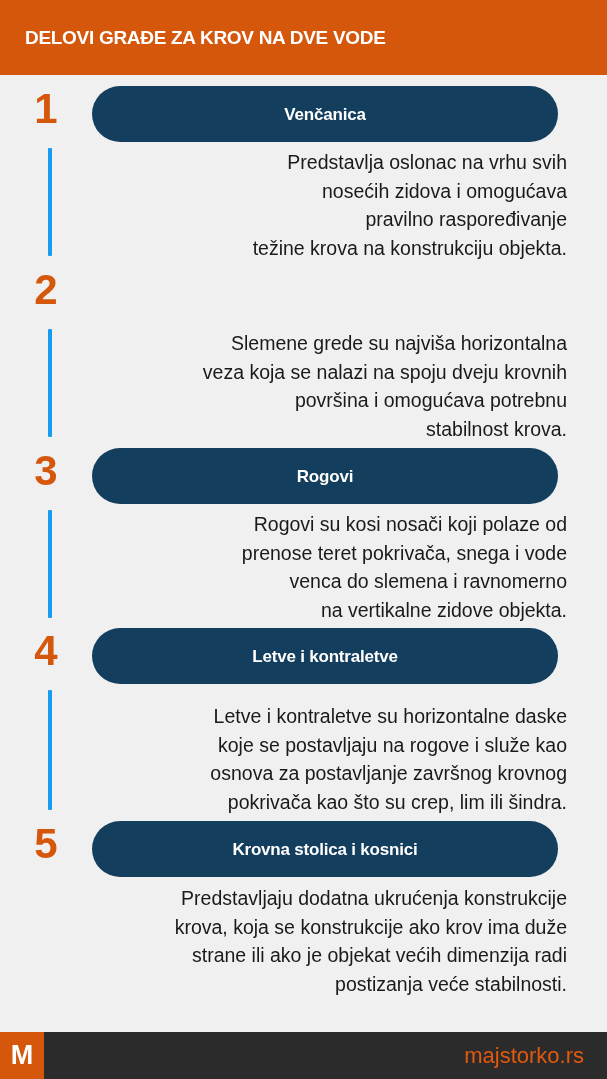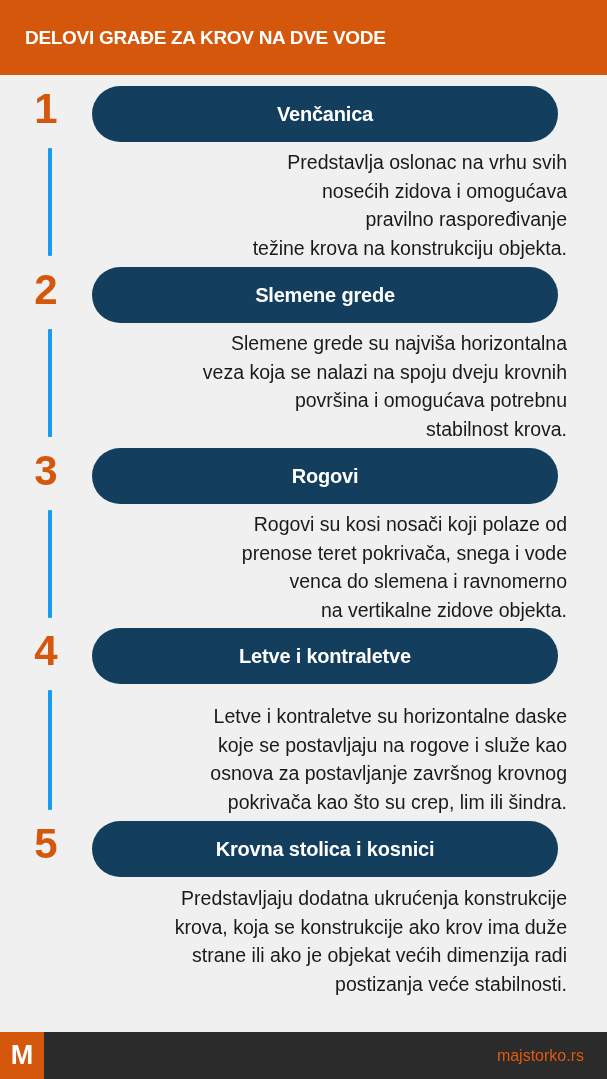--- a/index.html
+++ b/index.html
@@ -79,21 +79,21 @@
     height: 56px;
     background: #143e5e;
     border-radius: 28px;
     display: flex;
     align-items: center;
     justify-content: center;
     box-sizing: border-box;
   }
   .pill-label {
     color: #ffffff;
-    font-size: 20px;
+    font-size: 17px;
     font-weight: bold;
     line-height: 1;
     letter-spacing: -0.2px;
     white-space: nowrap;
   }
   .section-body {
     position: relative;
     display: flex;
     align-items: stretch;
   }
@@ -159,21 +159,21 @@
   }
   .logo-letter {
     color: #ffffff;
     font-size: 27px;
     font-weight: bold;
     line-height: 1;
   }
   .footer-spacer { flex: 1 1 auto; }
   .footer-site {
     color: #e2590e;
-    font-size: 16px;
+    font-size: 22px;
     line-height: 1;
     padding-right: 23px;
   }
 </style>
 </head>
 <body>
 
 <div class="infographic">
 
   <div class="header">
@@ -202,23 +202,20 @@
           <div class="desc-line">težine krova na konstrukciju objekta.</div>
         </div>
       </div>
     </div>
 
     <div class="section sec-2">
       <div class="section-head">
         <div class="num-col">
           <div class="section-number">2</div>
         </div>
-        <div class="pill">
-          <div class="pill-label">Slemene grede</div>
-        </div>
       </div>
       <div class="section-body">
         <div class="bar-col">
           <div class="accent-bar"></div>
         </div>
         <div class="desc">
           <div class="desc-line">Slemene grede su najviša horizontalna</div>
           <div class="desc-line">veza koja se nalazi na spoju dveju krovnih</div>
           <div class="desc-line">površina i omogućava potrebnu</div>
           <div class="desc-line">stabilnost krova.</div>

